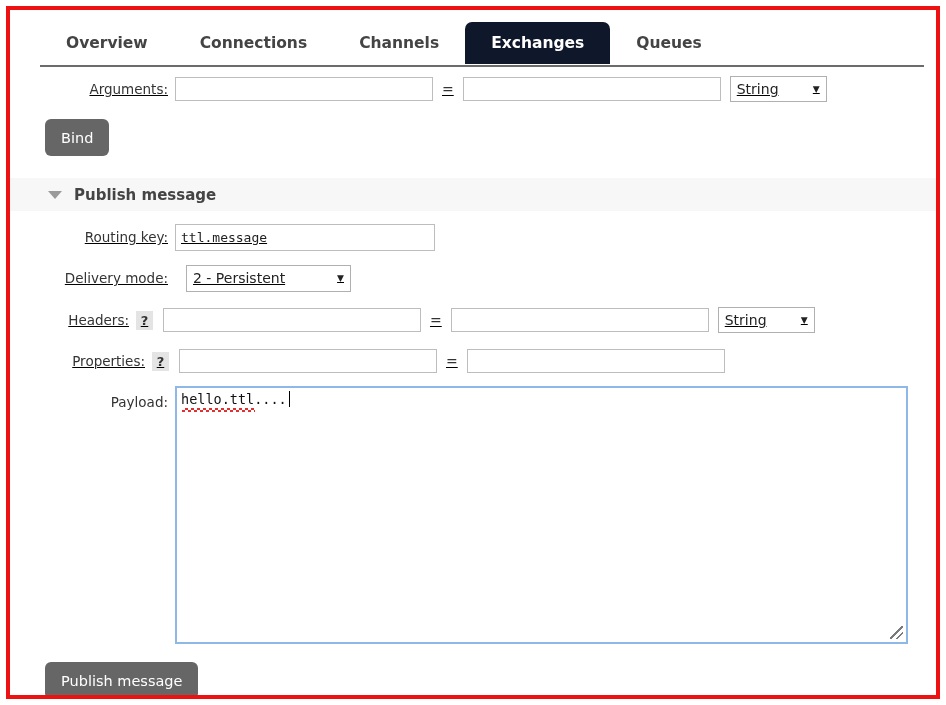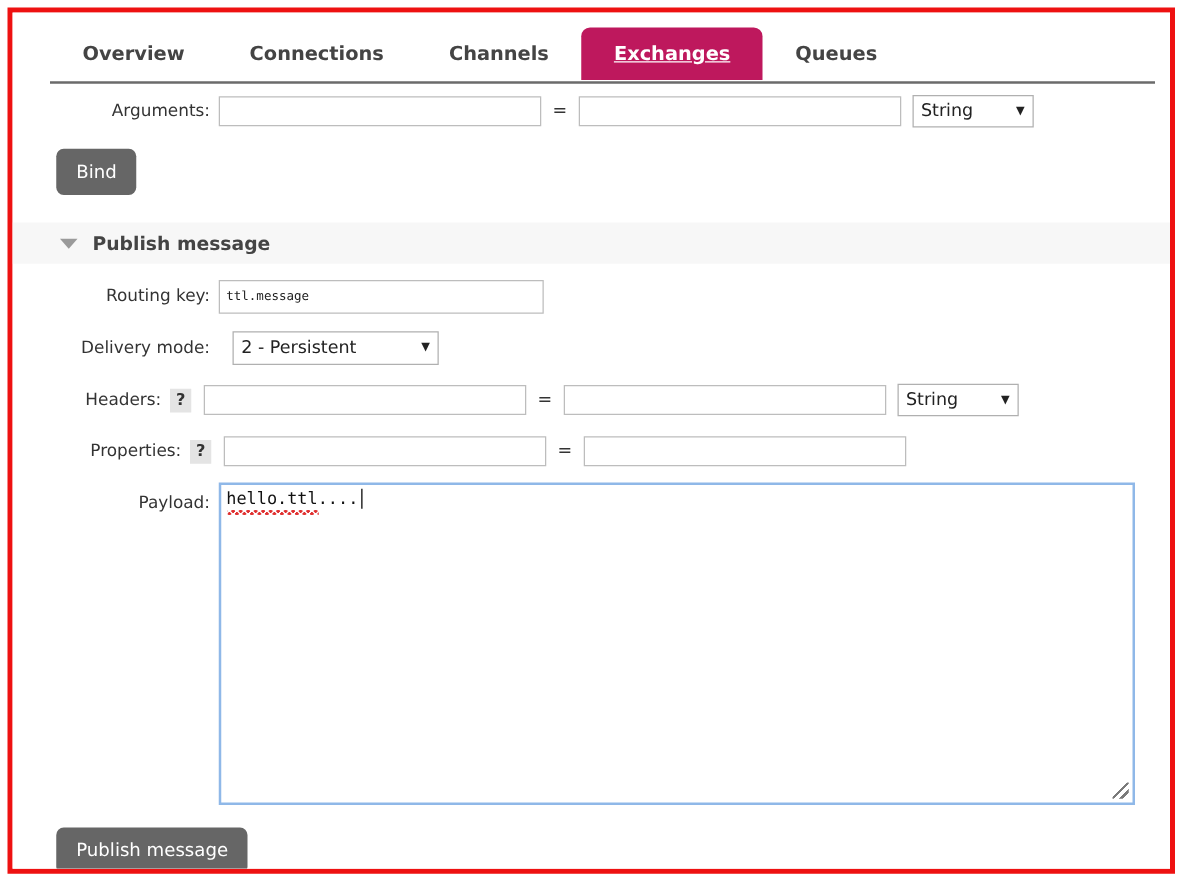--- a/index.html
+++ b/index.html
@@ -60,40 +60,40 @@
     padding: 0 26px;
     display: flex;
     align-items: center;
     height: 42px;
     box-sizing: border-box;
     cursor: pointer;
     white-space: nowrap;
     letter-spacing: 0px;
   }
   .tab.active {
-    background: #be185d;
+    background: #0f172a;
     color: #ffffff;
     border-radius: 7px 7px 0 0;
-    text-decoration: underline;
   }
   #tab-underline {
     position: absolute;
     left: 30px;
     top: 55px;
     width: 884px;
     height: 2px;
     background: #6b6b6b;
   }
 
   
   .form-row {
     position: absolute;
     display: flex;
     align-items: center;
     height: 26px;
+    text-decoration: underline;
   }
   .field-label {
     font-size: 13.5px;
     color: #333333;
     text-align: right;
     white-space: nowrap;
   }
   .help-badge {
     display: inline-flex;
     align-items: center;
@@ -107,21 +107,21 @@
     margin-left: 7px;
     cursor: pointer;
     font-family: "DejaVu Sans", sans-serif;
   }
   .txt-input {
     border: 1px solid #bdbdbd;
     background: #ffffff;
     height: 24px;
     box-sizing: border-box;
     font-family: "DejaVu Sans Mono", monospace;
-    font-size: 10px;
+    font-size: 13px;
     color: #222222;
     padding: 0 5px;
     outline: none;
   }
   .eq {
     font-size: 14px;
     color: #333333;
     margin: 0 9px;
     font-family: "DejaVu Sans", sans-serif;
   }

